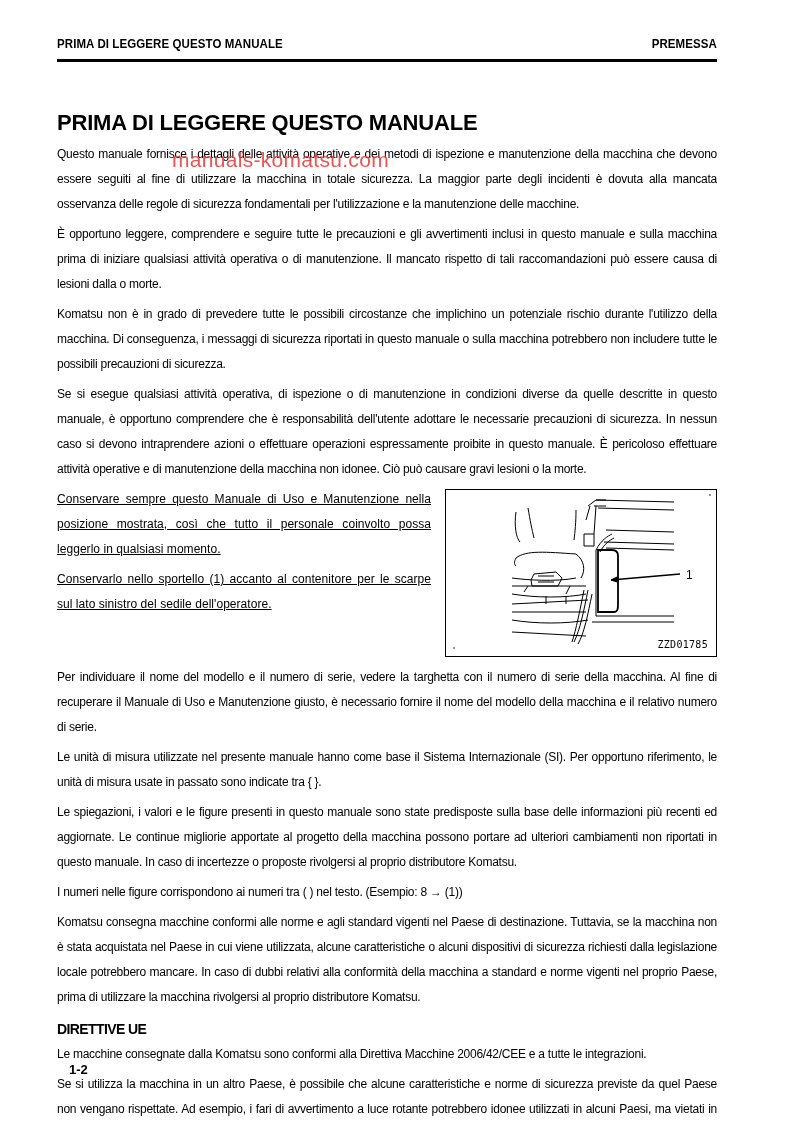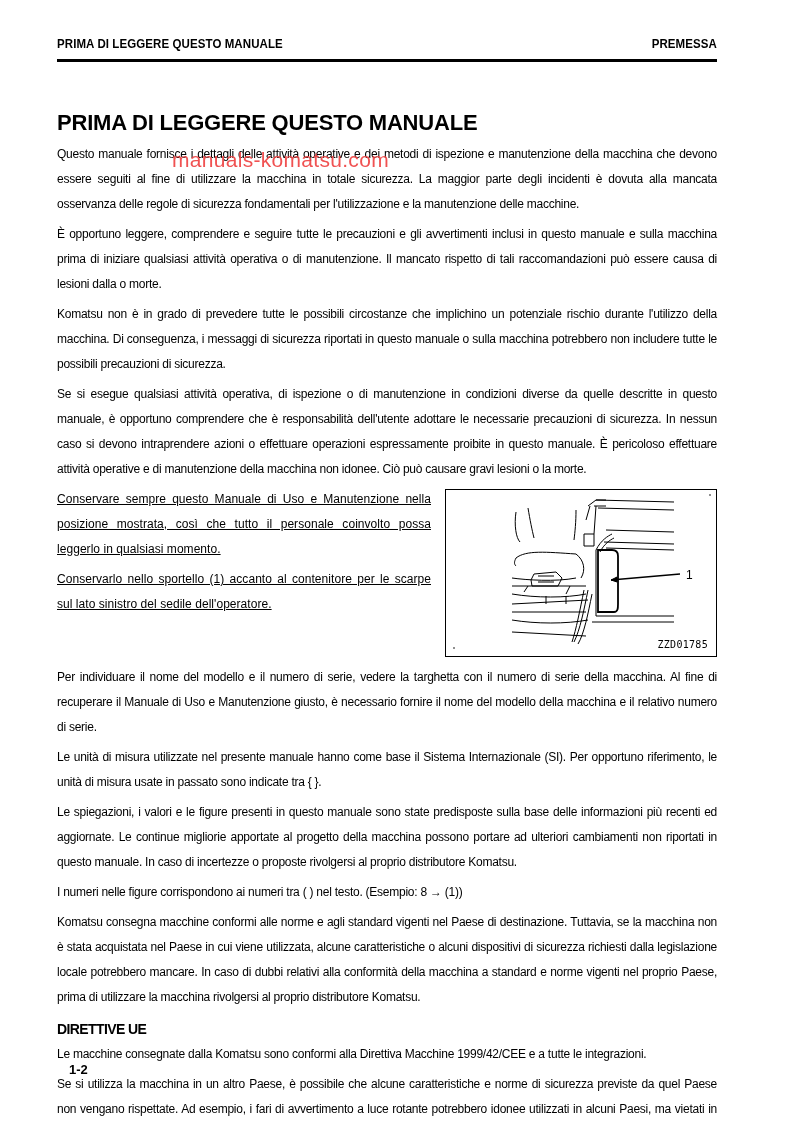--- a/index.html
+++ b/index.html
@@ -197,19 +197,19 @@
     </div>
   </div>
 
   <p>Per individuare il nome del modello e il numero di serie, vedere la targhetta con il numero di serie della macchina. Al fine di recuperare il Manuale di Uso e Manutenzione giusto, è necessario fornire il nome del modello della macchina e il relativo numero di serie.</p>
   <p>Le unità di misura utilizzate nel presente manuale hanno come base il Sistema Internazionale (SI). Per opportuno riferimento, le unità di misura usate in passato sono indicate tra { }.</p>
   <p>Le spiegazioni, i valori e le figure presenti in questo manuale sono state predisposte sulla base delle informazioni più recenti ed aggiornate. Le continue migliorie apportate al progetto della macchina possono portare ad ulteriori cambiamenti non riportati in questo manuale. In caso di incertezze o proposte rivolgersi al proprio distributore Komatsu.</p>
   <p>I numeri nelle figure corrispondono ai numeri tra ( ) nel testo. (Esempio: 8 → (1))</p>
   <p>Komatsu consegna macchine conformi alle norme e agli standard vigenti nel Paese di destinazione. Tuttavia, se la macchina non è stata acquistata nel Paese in cui viene utilizzata, alcune caratteristiche o alcuni dispositivi di sicurezza richiesti dalla legislazione locale potrebbero mancare. In caso di dubbi relativi alla conformità della macchina a standard e norme vigenti nel proprio Paese, prima di utilizzare la macchina rivolgersi al proprio distributore Komatsu.</p>
 
   <h2 class="section">DIRETTIVE UE</h2>
-  <p>Le macchine consegnate dalla Komatsu sono conformi alla Direttiva Macchine 1999/42/CEE e a tutte le integrazioni.</p>
+  <p>Le macchine consegnate dalla Komatsu sono conformi alla Direttiva Macchine 2006/42/CEE e a tutte le integrazioni.</p>
   <p>Se si utilizza la macchina in un altro Paese, è possibile che alcune caratteristiche e norme di sicurezza previste da quel Paese non vengano rispettate. Ad esempio, i fari di avvertimento a luce rotante potrebbero idonee utilizzati in alcuni Paesi, ma vietati in altri.</p>
 </div>
 
 <div class="watermark">manuals-komatsu.com</div>
 
 <div class="page-number">1-2</div>
 
 </body></html>

